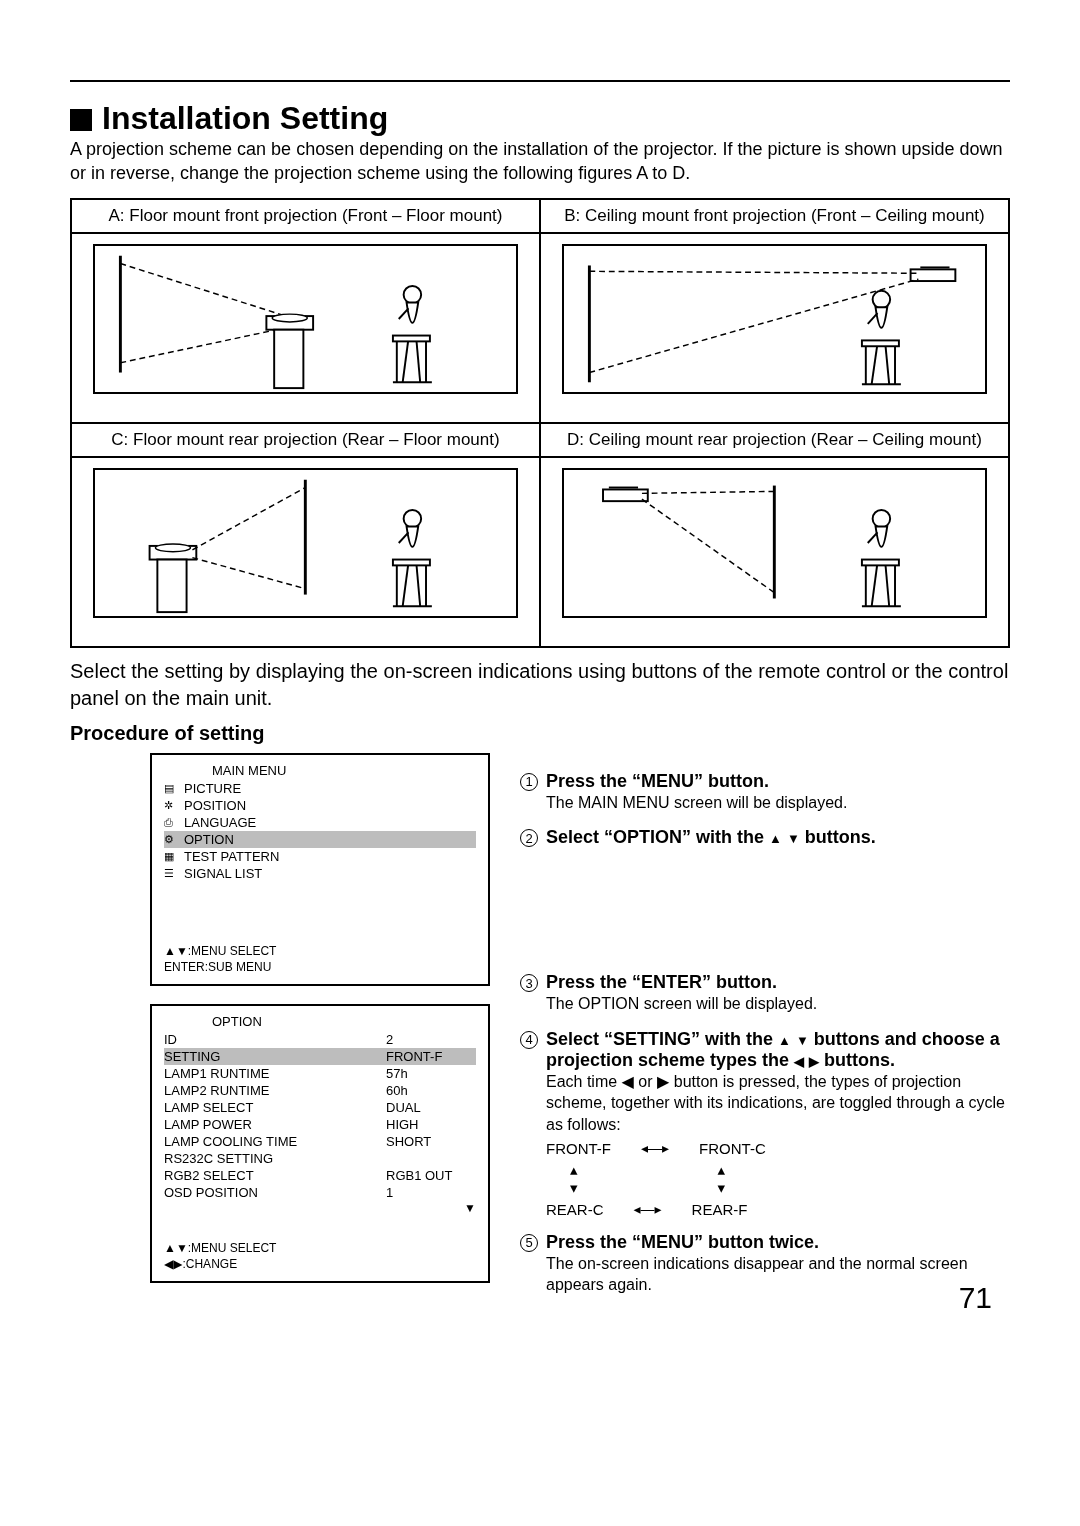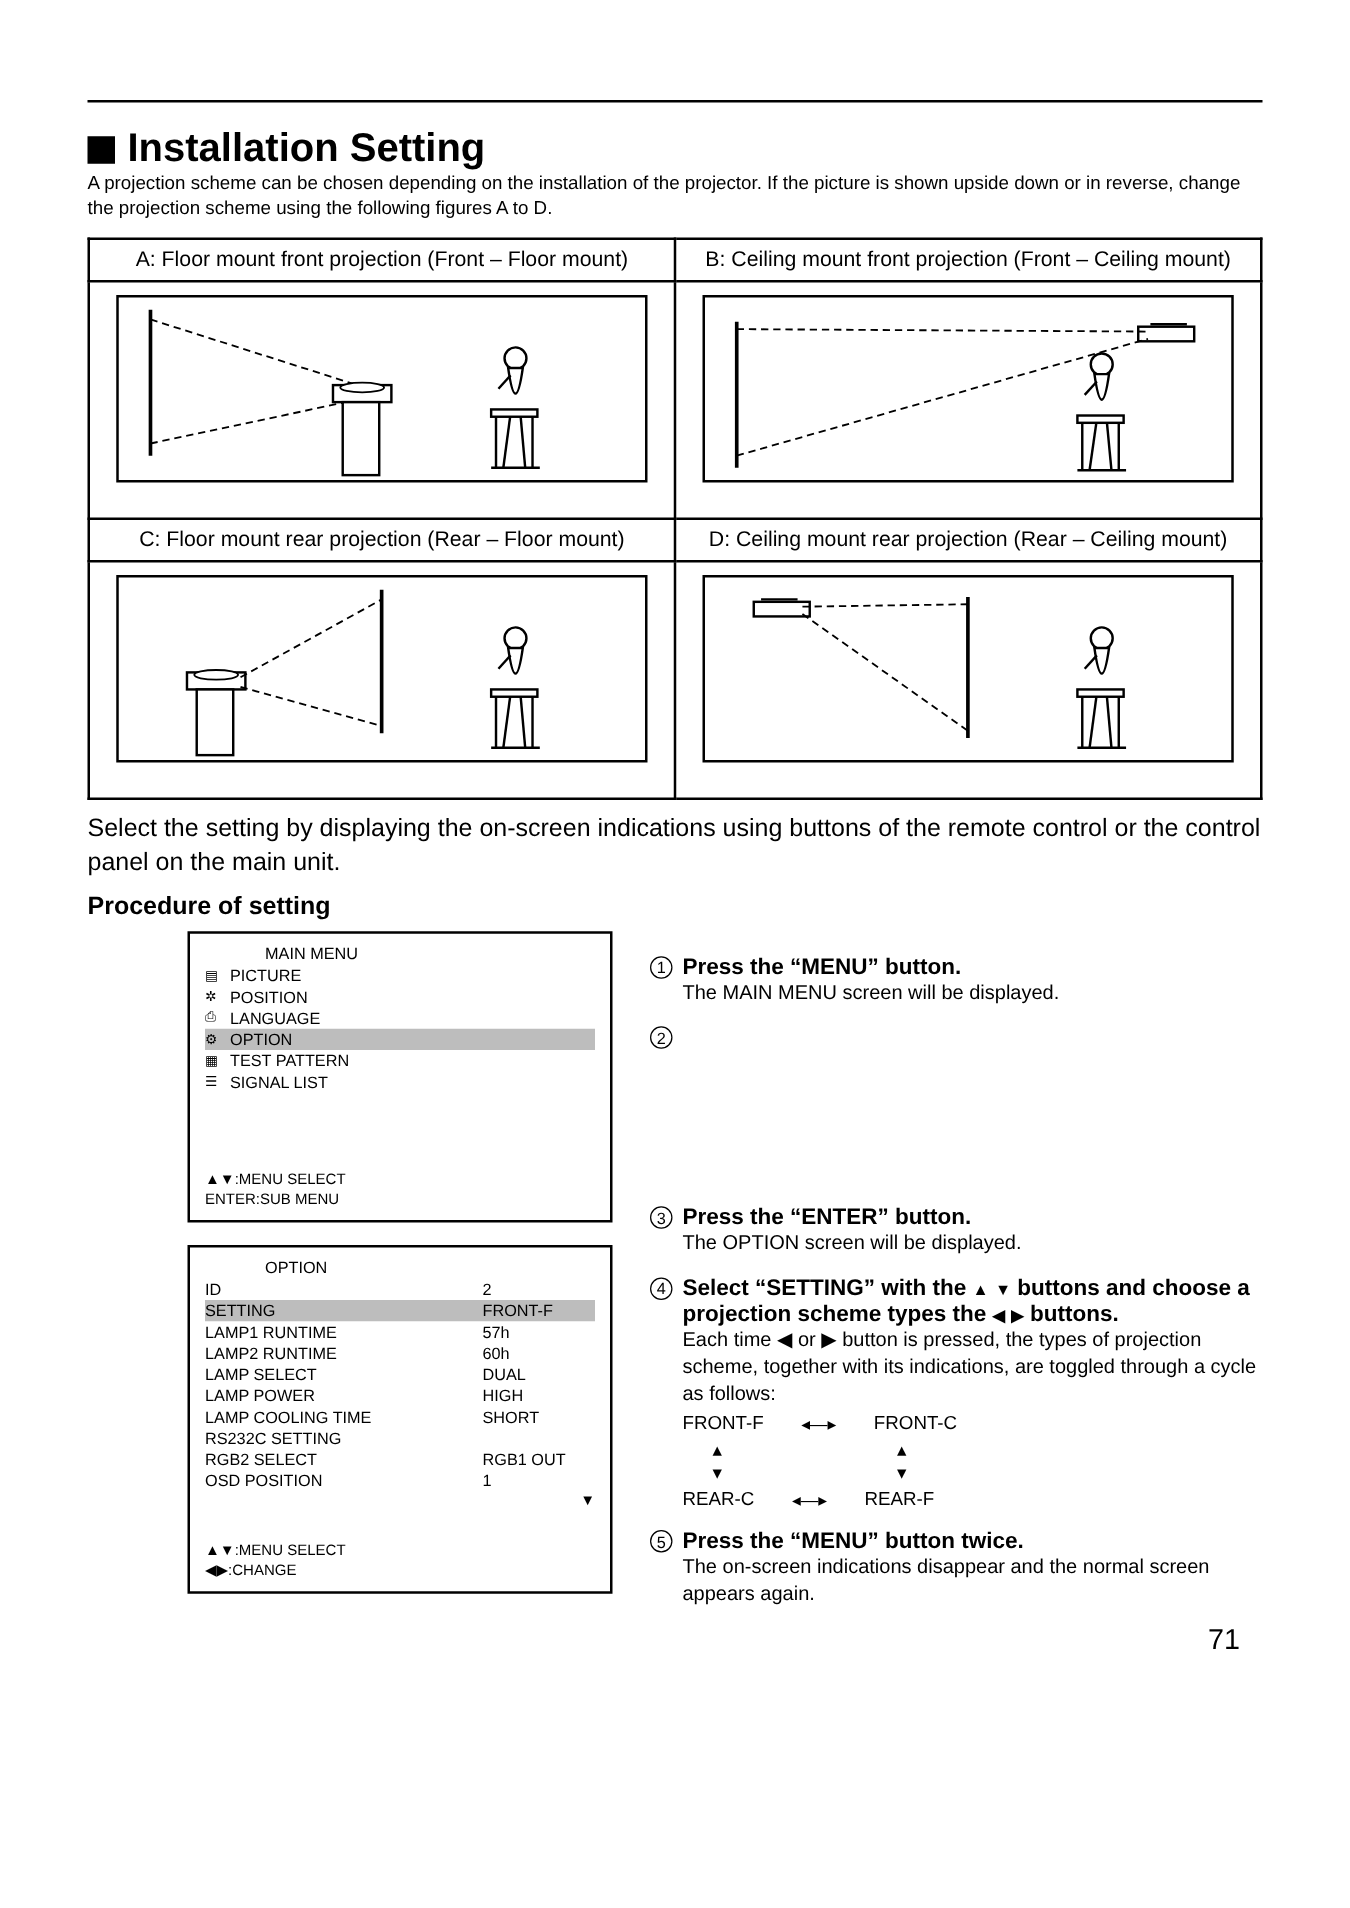--- a/index.html
+++ b/index.html
@@ -26,21 +26,21 @@
     margin: 0 0 0 0;
   }
   .title .block {
     display: inline-block;
     width: 22px; height: 22px;
     background: #000;
     margin-right: 10px;
     vertical-align: -2px;
   }
   .intro {
-    font-size: 15px;
+    font-size: 18px;
     line-height: 1.35;
     margin-bottom: 12px;
   }
   .scheme-table {
     width: 100%;
     border-collapse: collapse;
     table-layout: fixed;
   }
   .scheme-table td {
     border: 2px solid #000;
@@ -157,22 +157,22 @@
     font-size: 14px;
   }
   .cycle .v {
     display: flex;
     gap: 140px;
     padding: 4px 0 4px 24px;
   }
   .page-num {
     position: absolute;
     right: 88px;
-    bottom: 16px;
-    font-size: 23px;
+    bottom: 35px;
+    font-size: 30px;
   }
   .right-col { padding-top: 18px; }
 </style>
 </head>
 <body>
 
 <div class="page">
   <div class="rule-top"></div>
 
   <h1 class="title">
@@ -376,20 +376,21 @@
         <div class="head">
             <span class="circ">1</span>
             <span>Press the “MENU” button.</span>
           </div>
         <div class="body">The MAIN MENU screen will be displayed.</div>
       </div>
 
       <div class="step">
         <div class="head">
             <span class="circ">2</span>
+          <span><span>Select “OPTION” with the </span><span class="tri-up"></span> <span class="tri-dn"></span><span> buttons.</span></span>
         </div>
       </div>
 
       <div style="height:110px"></div>
 
       <div class="step">
         <div class="head">
             <span class="circ">3</span>
             <span>Press the “ENTER” button.</span>
           </div>

